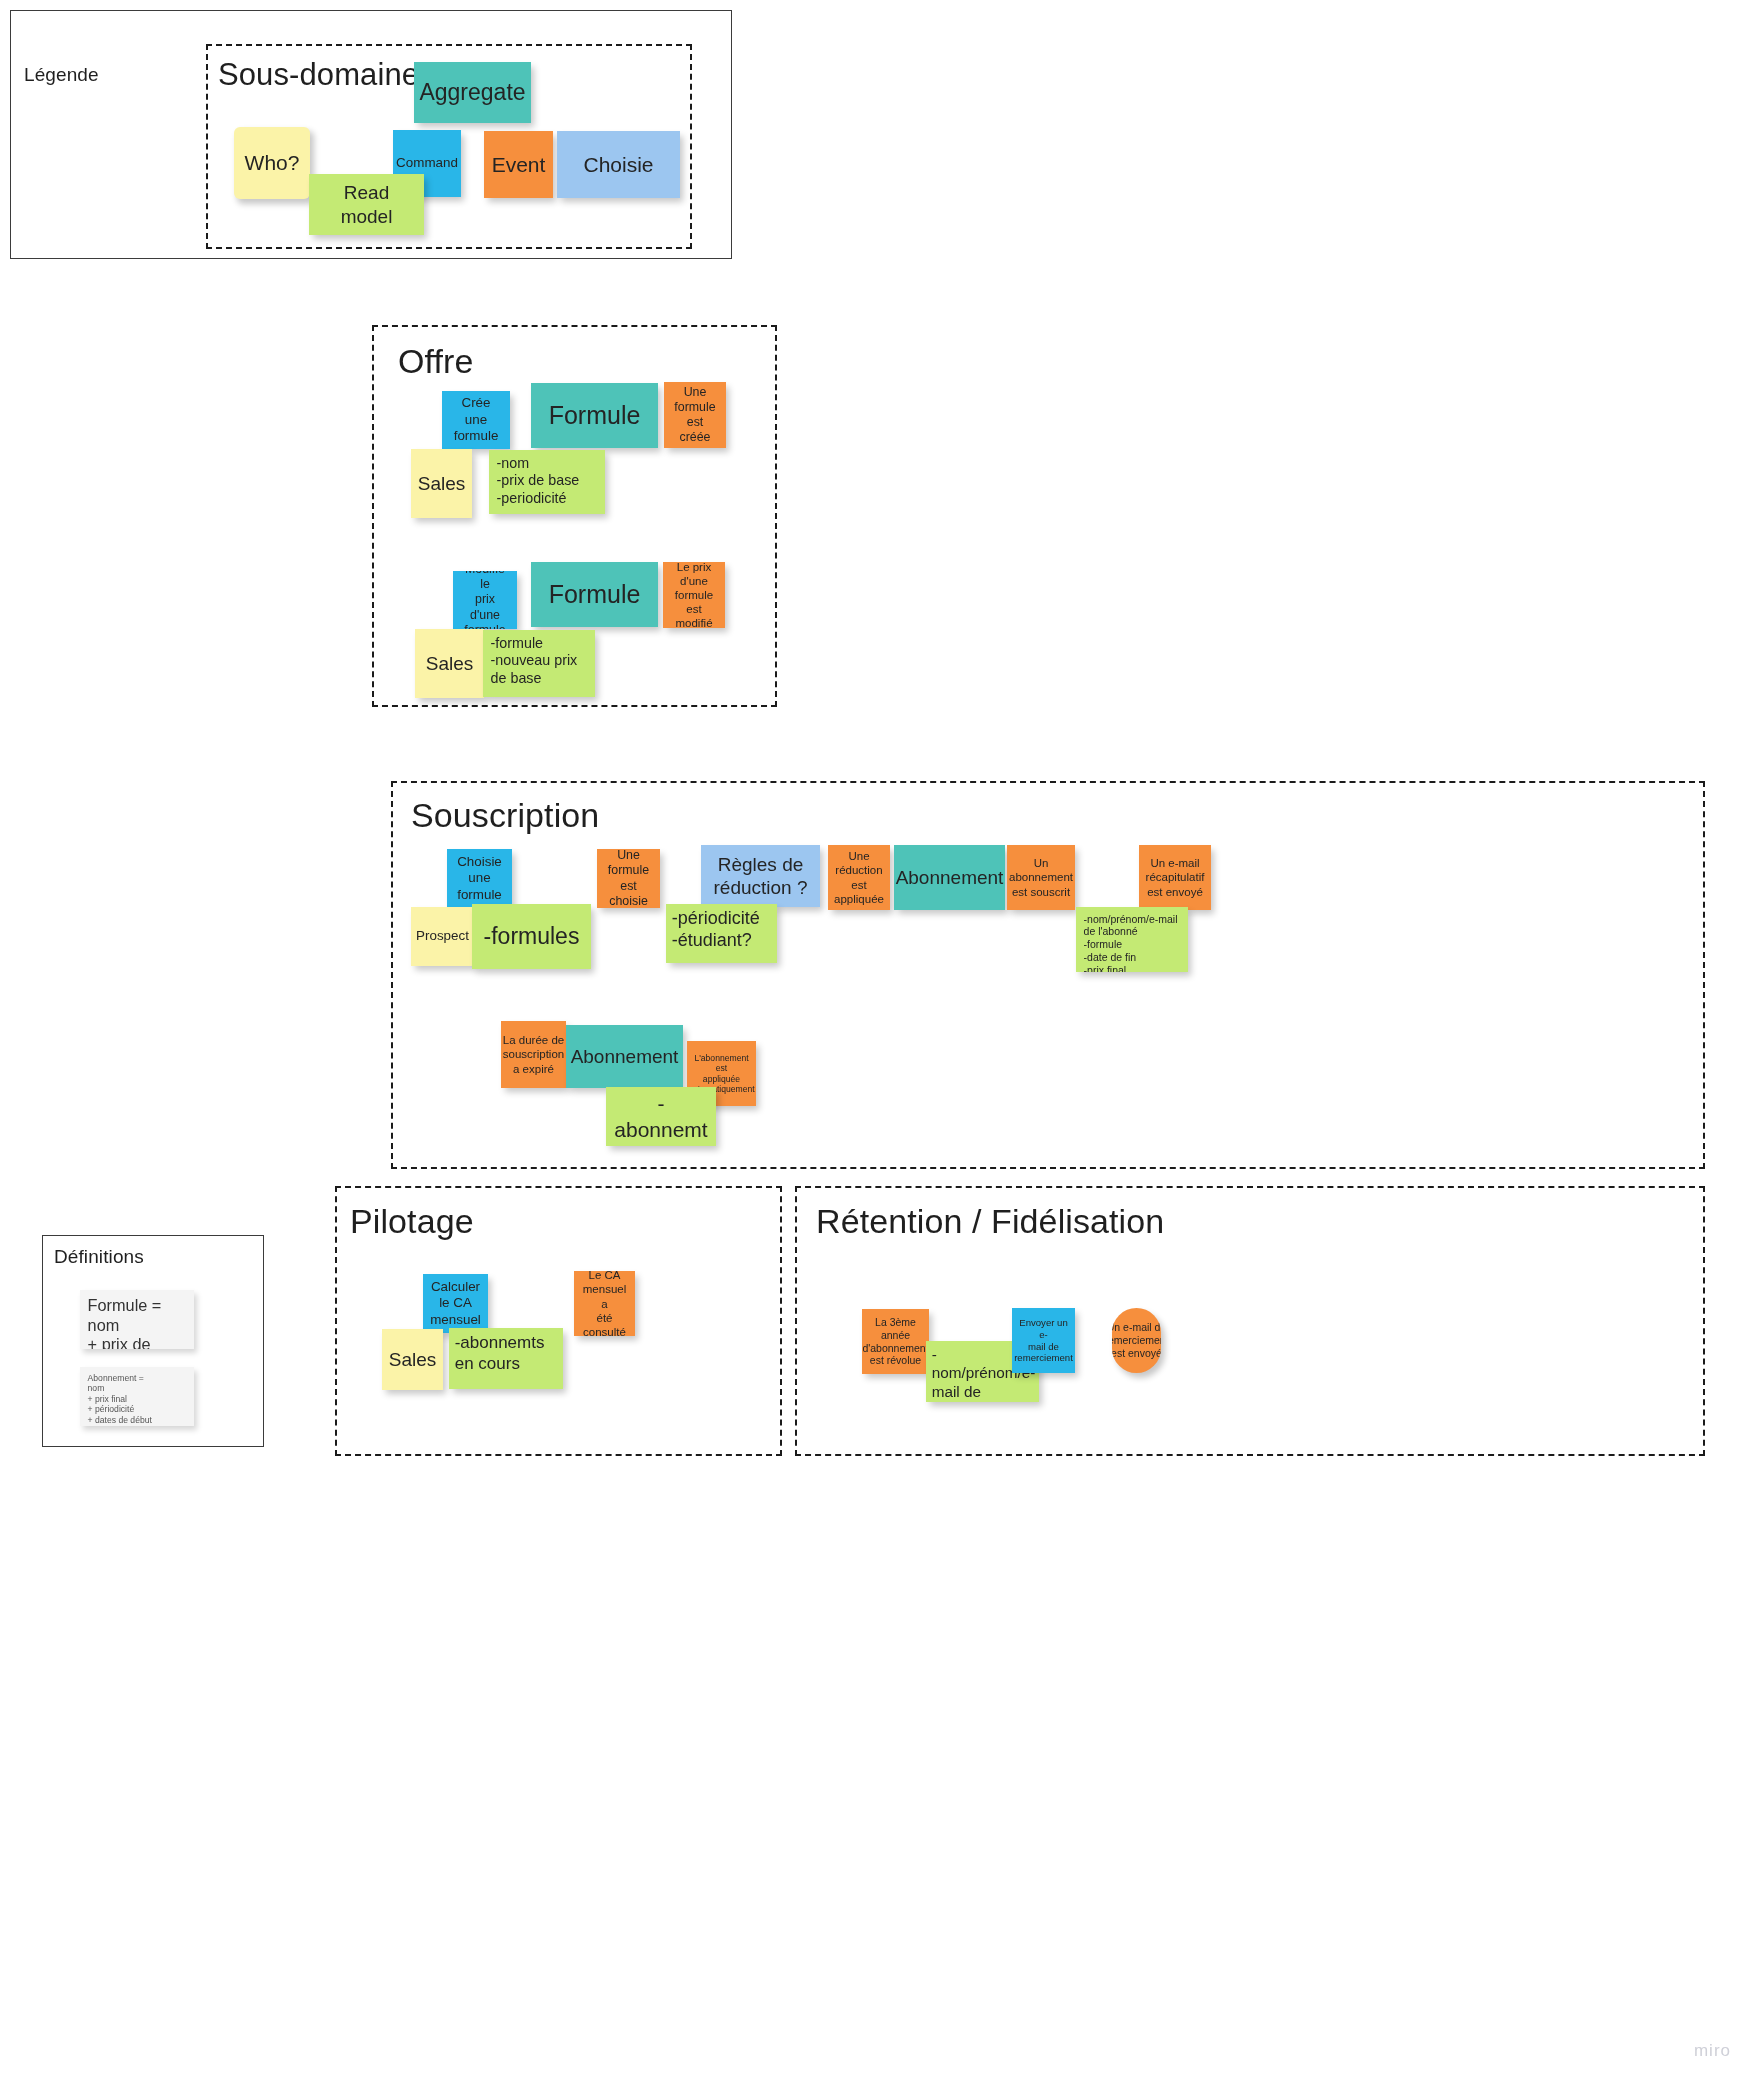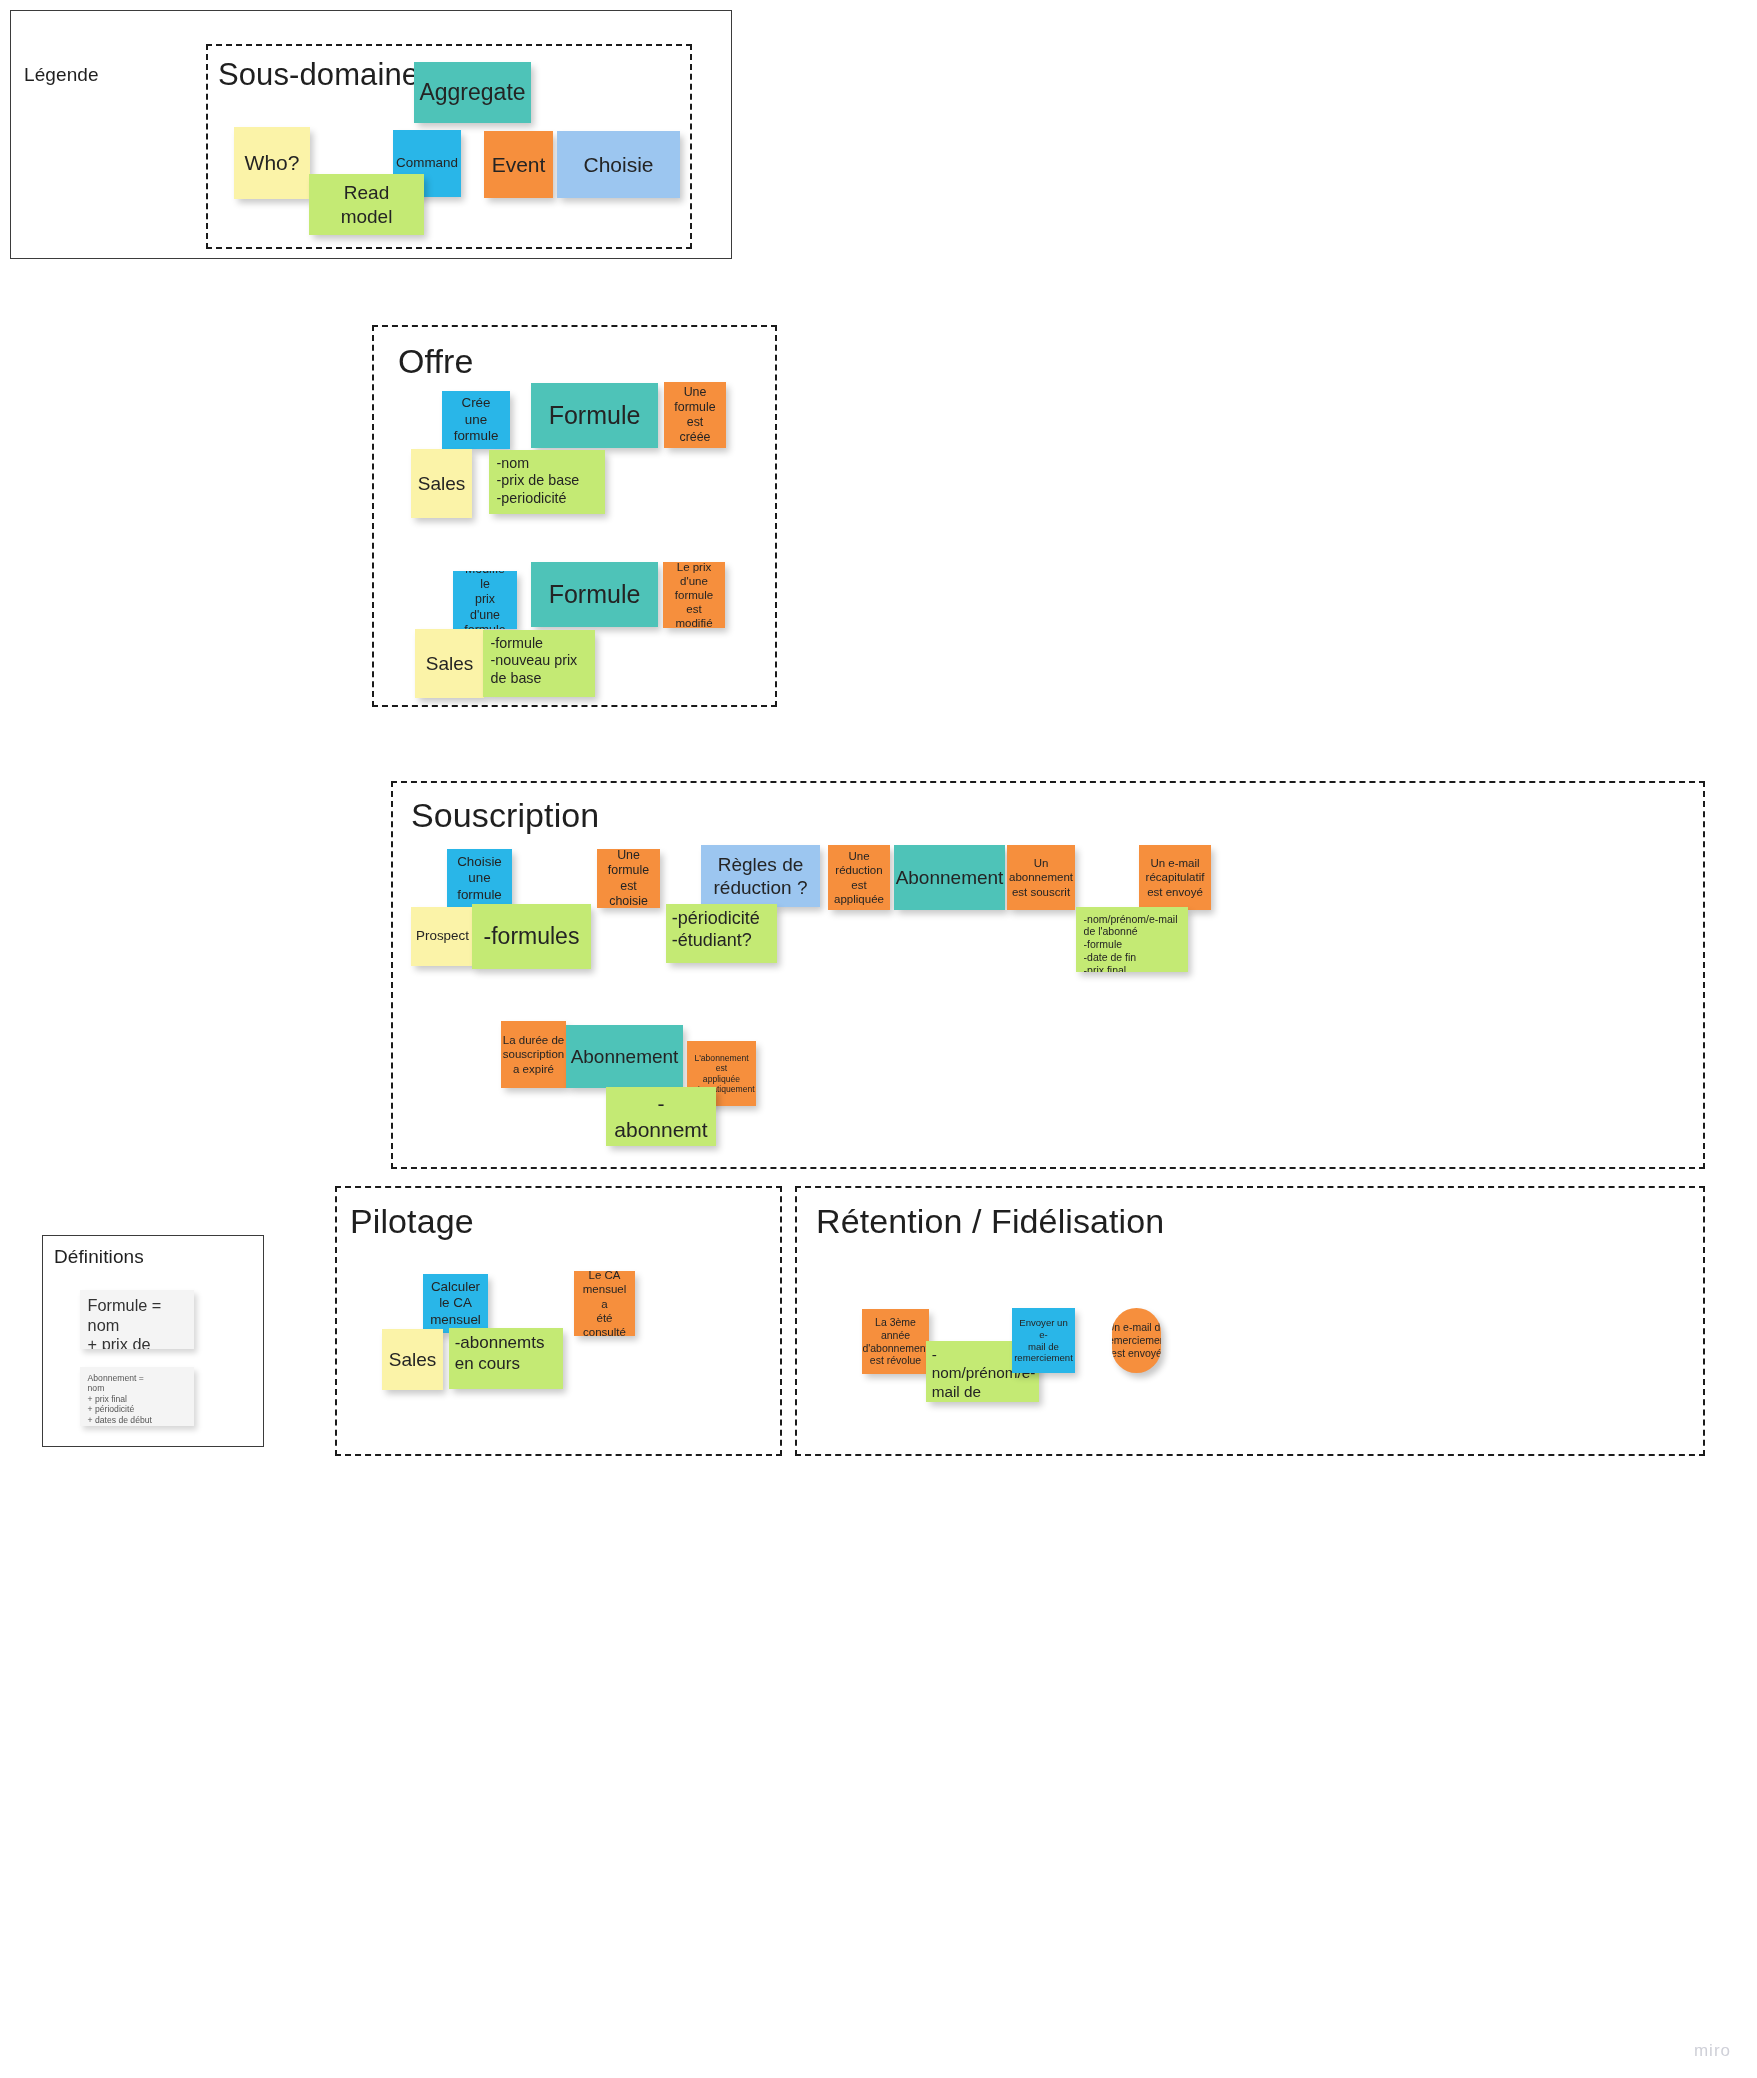--- a/index.html
+++ b/index.html
@@ -105,21 +105,21 @@
 
 <div id="board">
 
   <div class="solid-box" style="left:9.6px; top:9.6px; width:722px; height:249px;"></div>
   <div class="box-title title-sm" style="left:24px; top:21px;margin-top:43px;">Légende</div>
 
   <div class="dashed-box" style="left:206px; top:44px; width:486px; height:205px;"></div>
   <div class="box-title title-md" style="left:218px; top:57px;">Sous-domaine</div>
 
   <div class="note c-aggregate f24" style="left:414px; top:62px; width:117px; height:61px;">Aggregate</div>
-  <div class="note c-actor f22" style="left:234px; top:127px; width:76px; height:72px;">Who?</div>
+  <div class="note c-actor f22" style="left:234px; top:127px; width:76px; height:72px;border-radius:6px;">Who?</div>
   <div class="note c-command f14" style="left:393px; top:130px; width:68px; height:67px;">Command</div>
   <div class="note c-event f22" style="left:484px; top:131px; width:69px; height:67px;">Event</div>
   <div class="note c-policy f22" style="left:557px; top:131px; width:123px; height:67px;">Choisie</div>
   <div class="note c-readmodel f20 pre" style="left:309px; top:174px; width:115px; height:61px;">Read
 model</div>
 
   <div class="dashed-box" style="left:372px; top:325px; width:405px; height:382px;"></div>
   <div class="box-title title-lg" style="left:398px; top:342px;">Offre</div>
 
   <div class="note c-command f14 pre" style="left:442px; top:391px; width:68px; height:58px;">Crée

